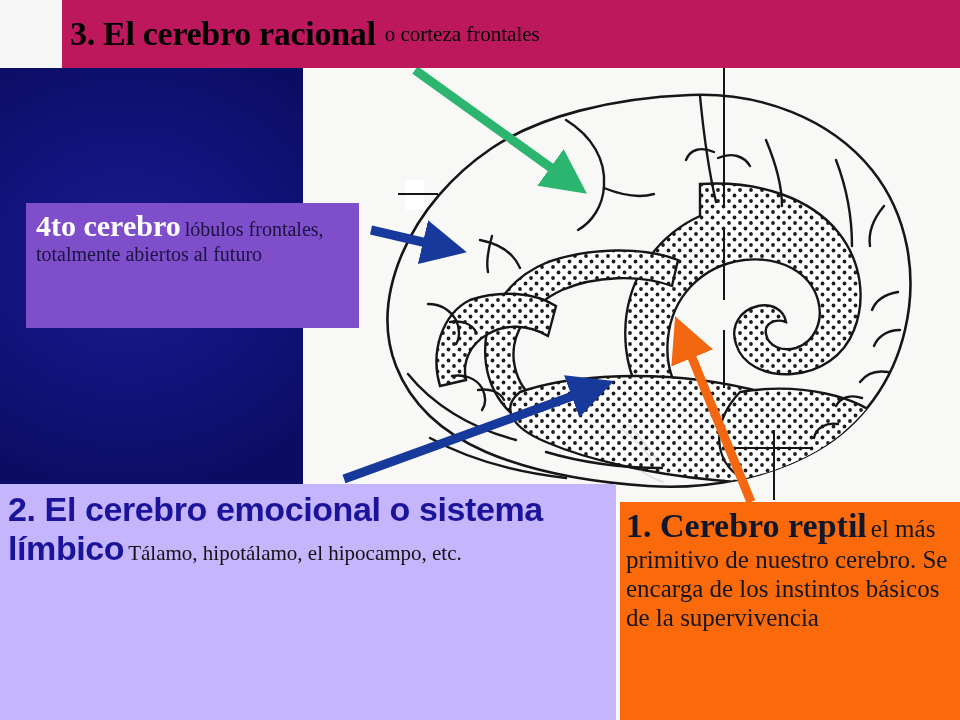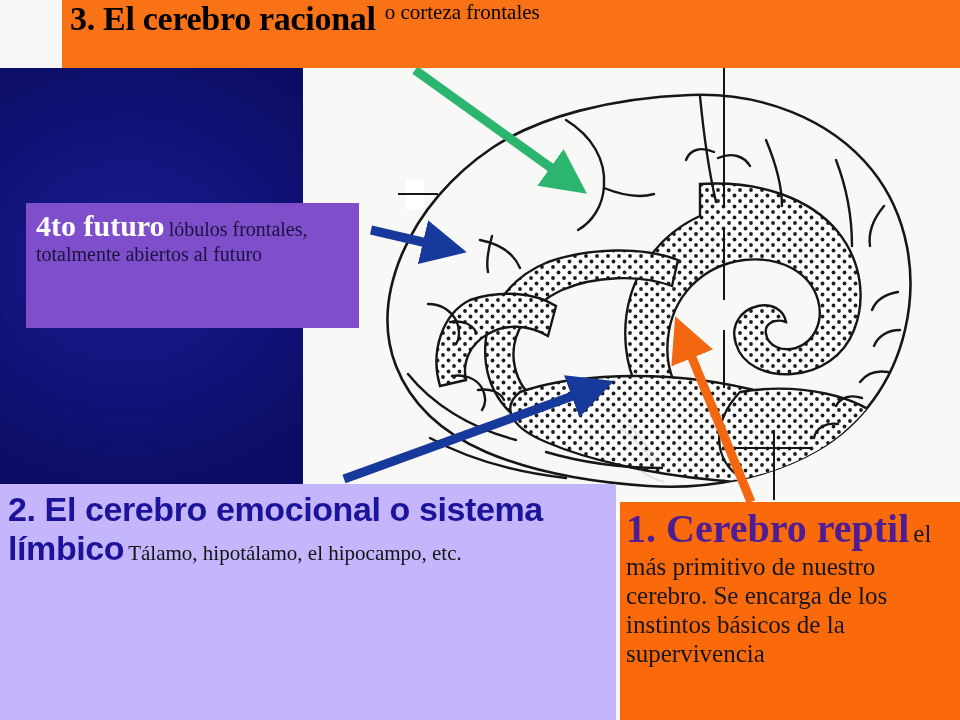--- a/index.html
+++ b/index.html
@@ -45,22 +45,23 @@
       radial-gradient(ellipse 260px 230px at 42% 46%, #1a1e8c 0%, #141582 38%, #0b0d64 100%);
   }
 
   
   .title-banner {
     position: absolute;
     left: 62px;
     top: 0;
     width: 898px;
     height: 68px;
-    background: #f97316;
+    background: #be185d;
     display: flex;
+    align-items: center;
     padding-left: 8px;
     box-sizing: border-box;
     white-space: nowrap;
   }
   .title-main {
     font-size: 34px;
     font-weight: bold;
     color: #000000;
     letter-spacing: -0.3px;
   }
@@ -123,23 +124,23 @@
     left: 620px;
     top: 502px;
     width: 340px;
     height: 218px;
     background: #fa6a0a;
     padding: 4px 6px 0 6px;
     box-sizing: border-box;
     line-height: 1.16;
   }
   .orange-head {
-    font-size: 40px;
+    font-size: 34px;
     font-weight: bold;
-    color: #4c1d95;
+    color: #0f172a;
   }
   .orange-body {
     font-size: 25px;
     color: #16161e;
   }
 
   
   .white-tag {
     position: absolute;
     left: 406px;
@@ -289,21 +290,21 @@
 
     <line x1="751" y1="502" x2="684" y2="338" stroke="#f2670f" stroke-width="9" marker-end="url(#headOrange)"></line>
   </svg>
 
   <div class="title-banner">
     <span class="title-main">3. El cerebro racional</span>
     <span class="title-sub">o corteza frontales</span>
   </div>
 
   <div class="purple-box">
-    <span class="purple-head">4to futuro</span>
+    <span class="purple-head">4to cerebro</span>
     <span class="purple-body">lóbulos frontales, totalmente abiertos al futuro</span>
   </div>
 
   <div class="pink-box">
     <span class="pink-head">2. El cerebro emocional o sistema límbico</span>
     <span class="pink-body">Tálamo, hipotálamo, el hipocampo, etc.</span>
   </div>
 
   <div class="orange-box">
     <span class="orange-head">1. Cerebro reptil</span>

